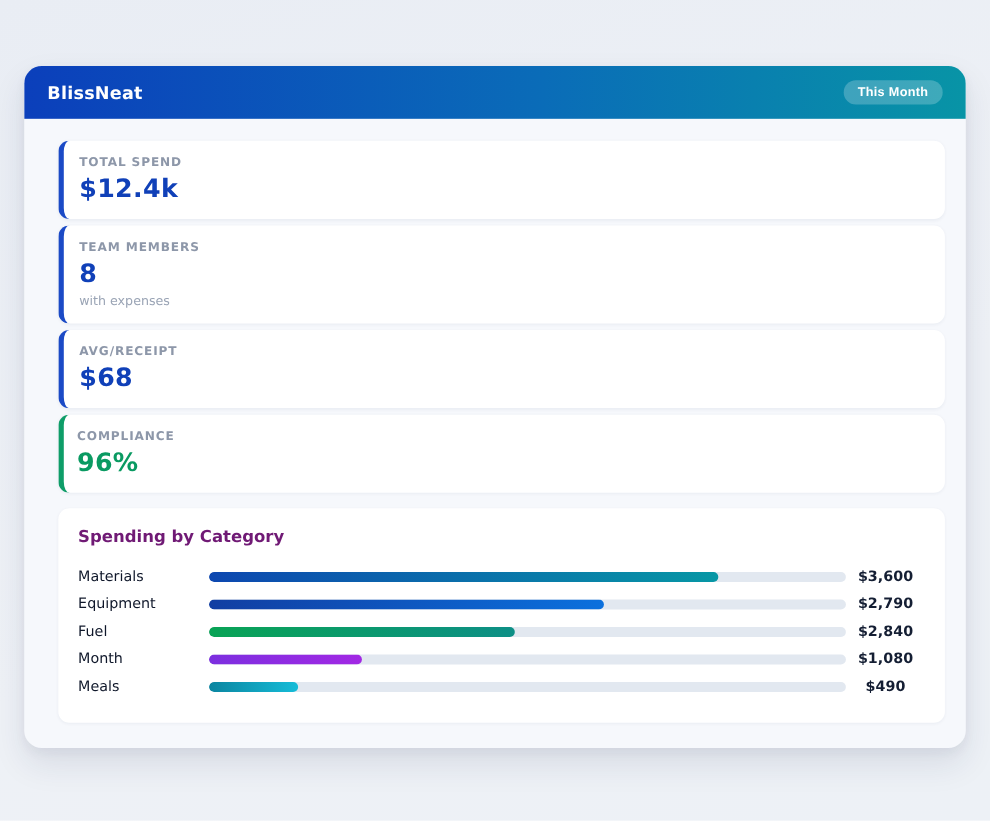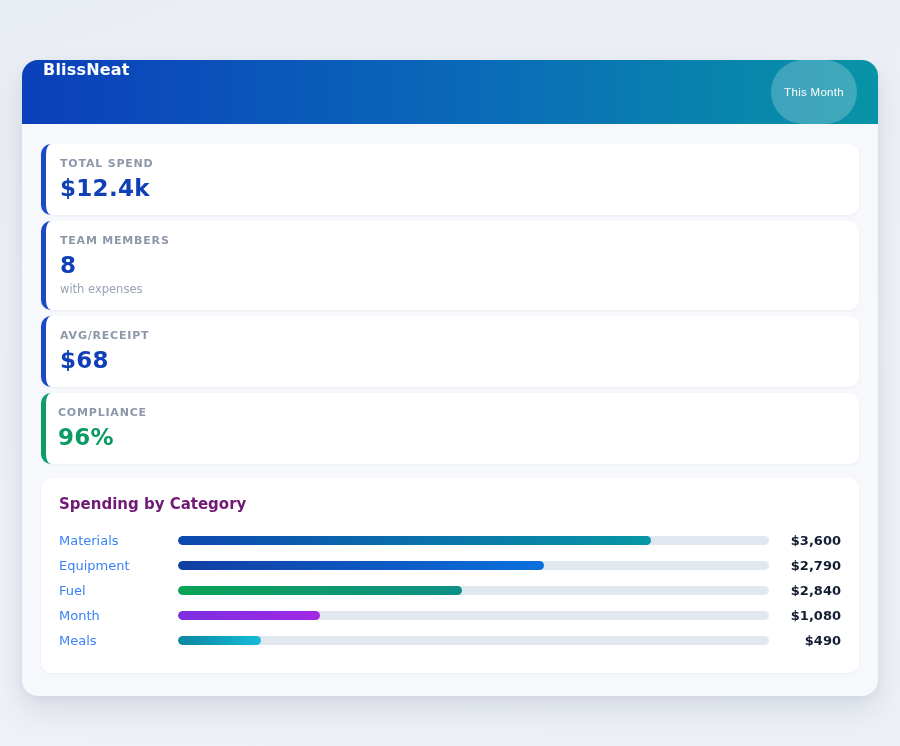--- a/index.html
+++ b/index.html
@@ -11,45 +11,47 @@
   }
   .app-container {
     width: 856px;
     margin: 60px auto 0 auto;
     background: #f6f8fc;
     border-radius: 16px;
     box-shadow: 0 14px 30px rgba(30, 41, 80, 0.10), 0 4px 10px rgba(30, 41, 80, 0.05);
     overflow: hidden;
   }
   .app-header {
-    height: 64px;
+    height: 48px;
     background: linear-gradient(90deg, #0b3fbb 0%, #0a6cb8 55%, #0894a6 100%);
     display: flex;
+    align-items: center;
     justify-content: space-between;
     padding: 0 21px;
   }
   .app-title {
     color: #ffffff;
     font-size: 16px;
     font-weight: bold;
     letter-spacing: 0.2px;
   }
   .period-badge {
     background: rgba(255, 255, 255, 0.22);
     color: #ffffff;
     font-size: 11.5px;
-    font-weight: normal;
+    font-weight: bold;
     letter-spacing: 0.3px;
     padding: 5px 13px;
     border-radius: 999px;
     border: none;
     cursor: pointer;
   }
   .app-body {
     padding: 20px 19px 23px 19px;
+    margin-left: 12px;
   }
   .stat-card {
     background: #ffffff;
     border-radius: 10px;
     border-left: 5px solid #1b4ac6;
     padding: 13px 18px 14px 14px;
     margin-bottom: 6px;
     box-shadow: 0 1px 3px rgba(20, 35, 70, 0.05);
   }
   .stat-label {
@@ -86,39 +88,39 @@
   }
   .cat-row {
     display: flex;
     align-items: center;
     height: 25px;
   }
   .cat-label {
     width: 119px;
     flex: 0 0 119px;
     font-size: 13px;
-    color: #3b82f6;
+    color: #0f172a;
   }
   .cat-track {
     flex: 1;
     height: 9px;
     border-radius: 5px;
     background: #e2e8f0;
     overflow: hidden;
     position: relative;
   }
   .cat-fill {
     height: 100%;
     border-radius: 5px;
     background: #1b4ac6;
   }
   .cat-value {
     width: 72px;
     flex: 0 0 72px;
-    text-align: right;
+    text-align: center;
     font-size: 13px;
     font-weight: bold;
     color: #141e33;
   }
 </style>
 </head>
 <body>
 
 <div class="app-container">
 

